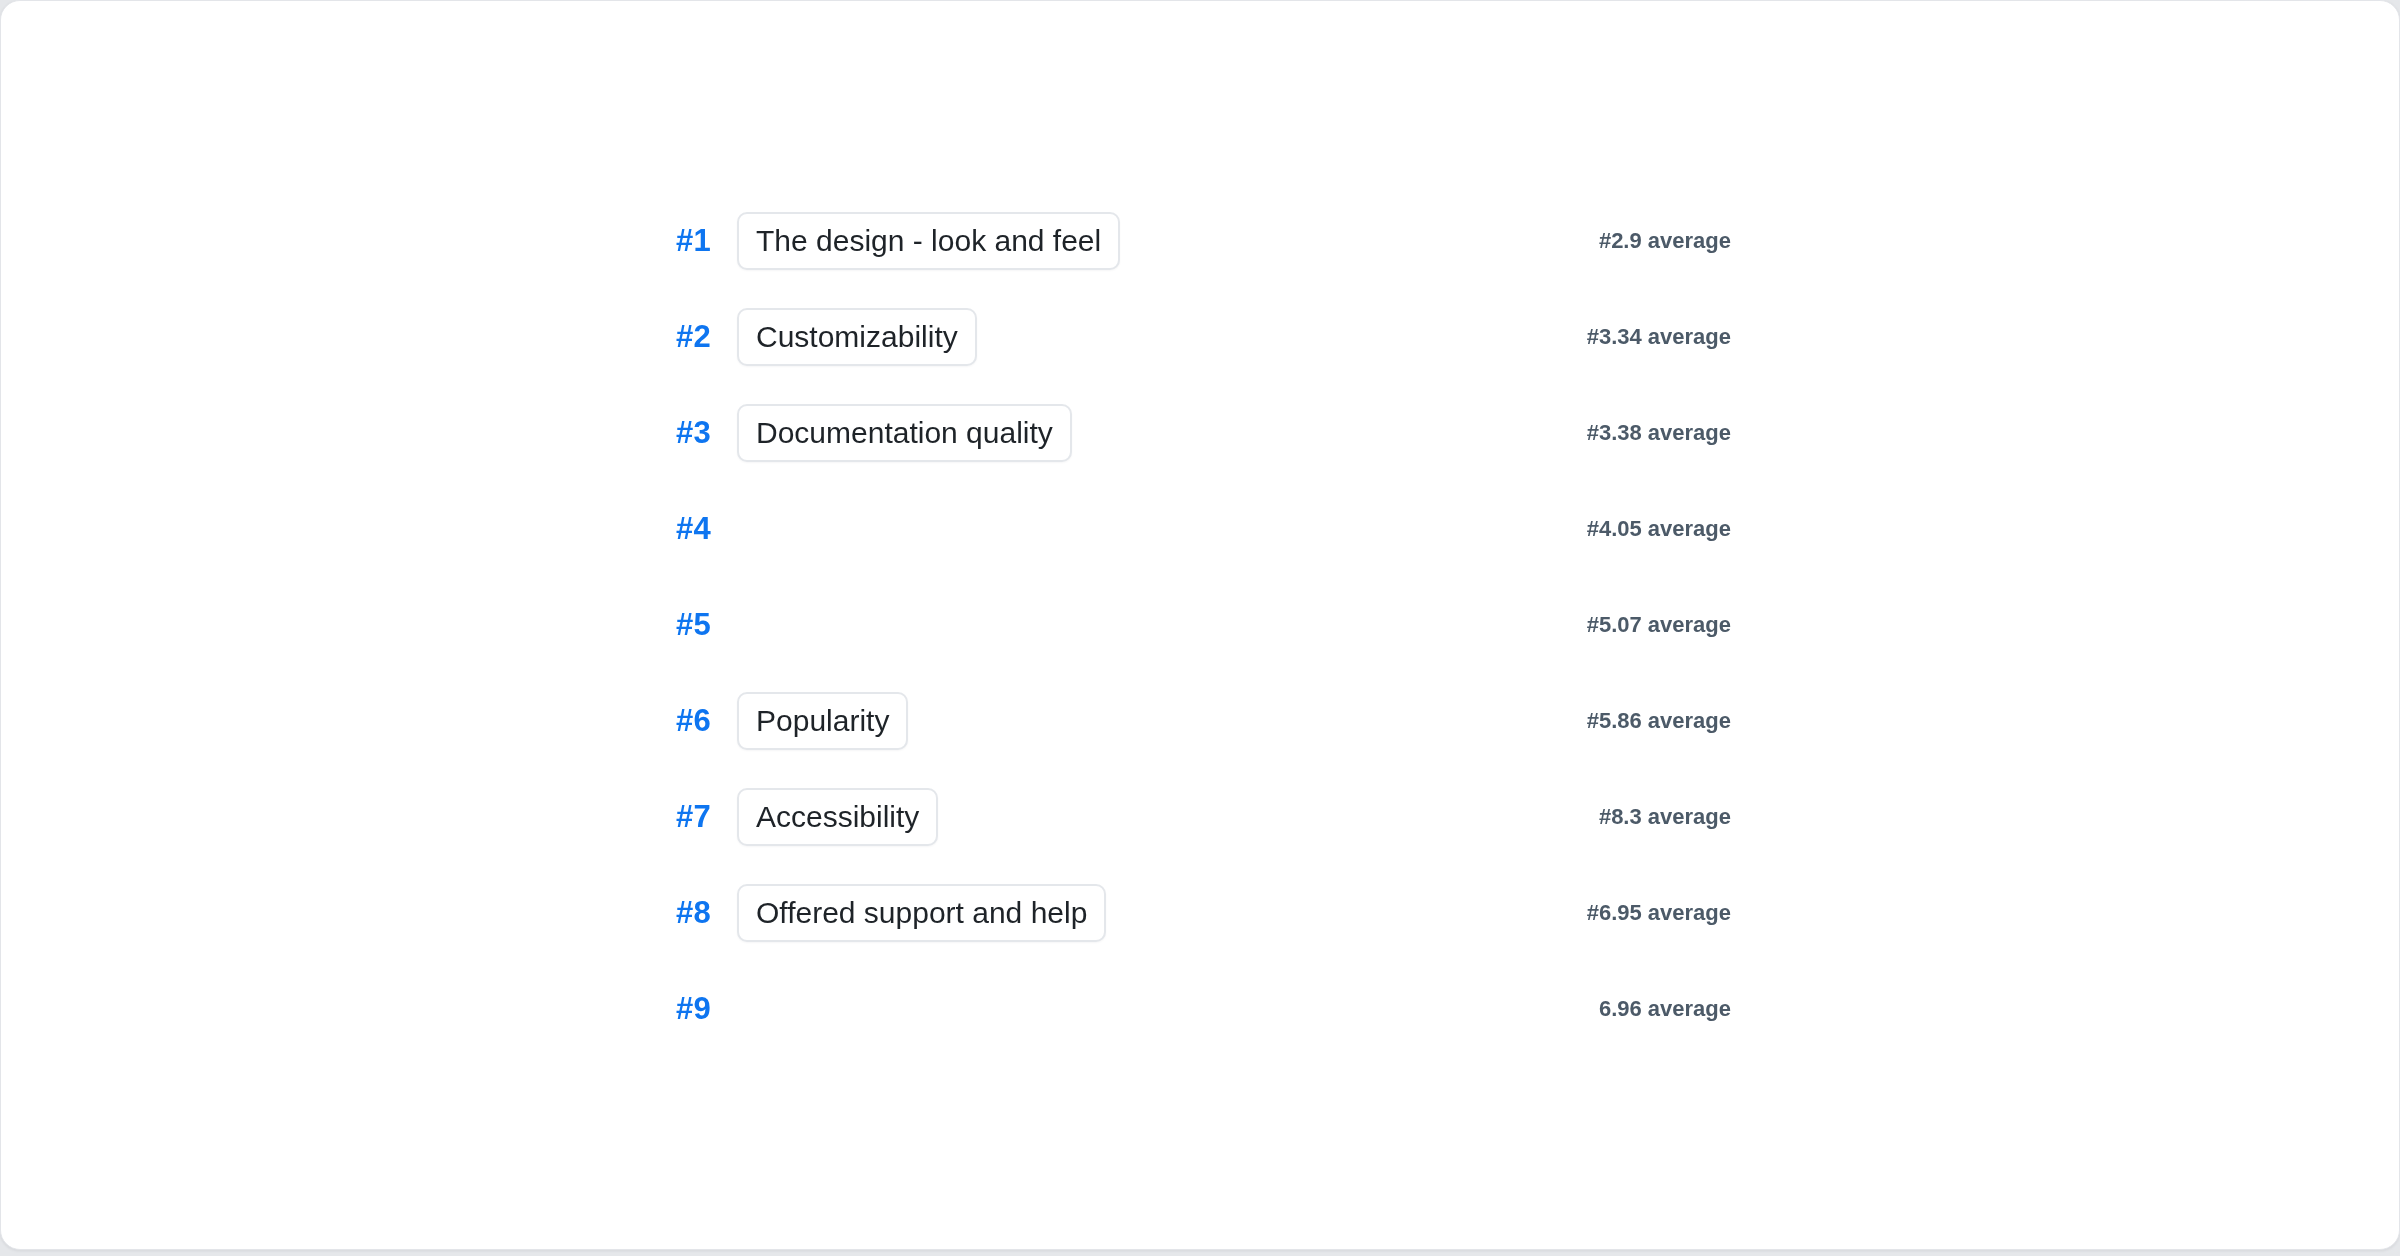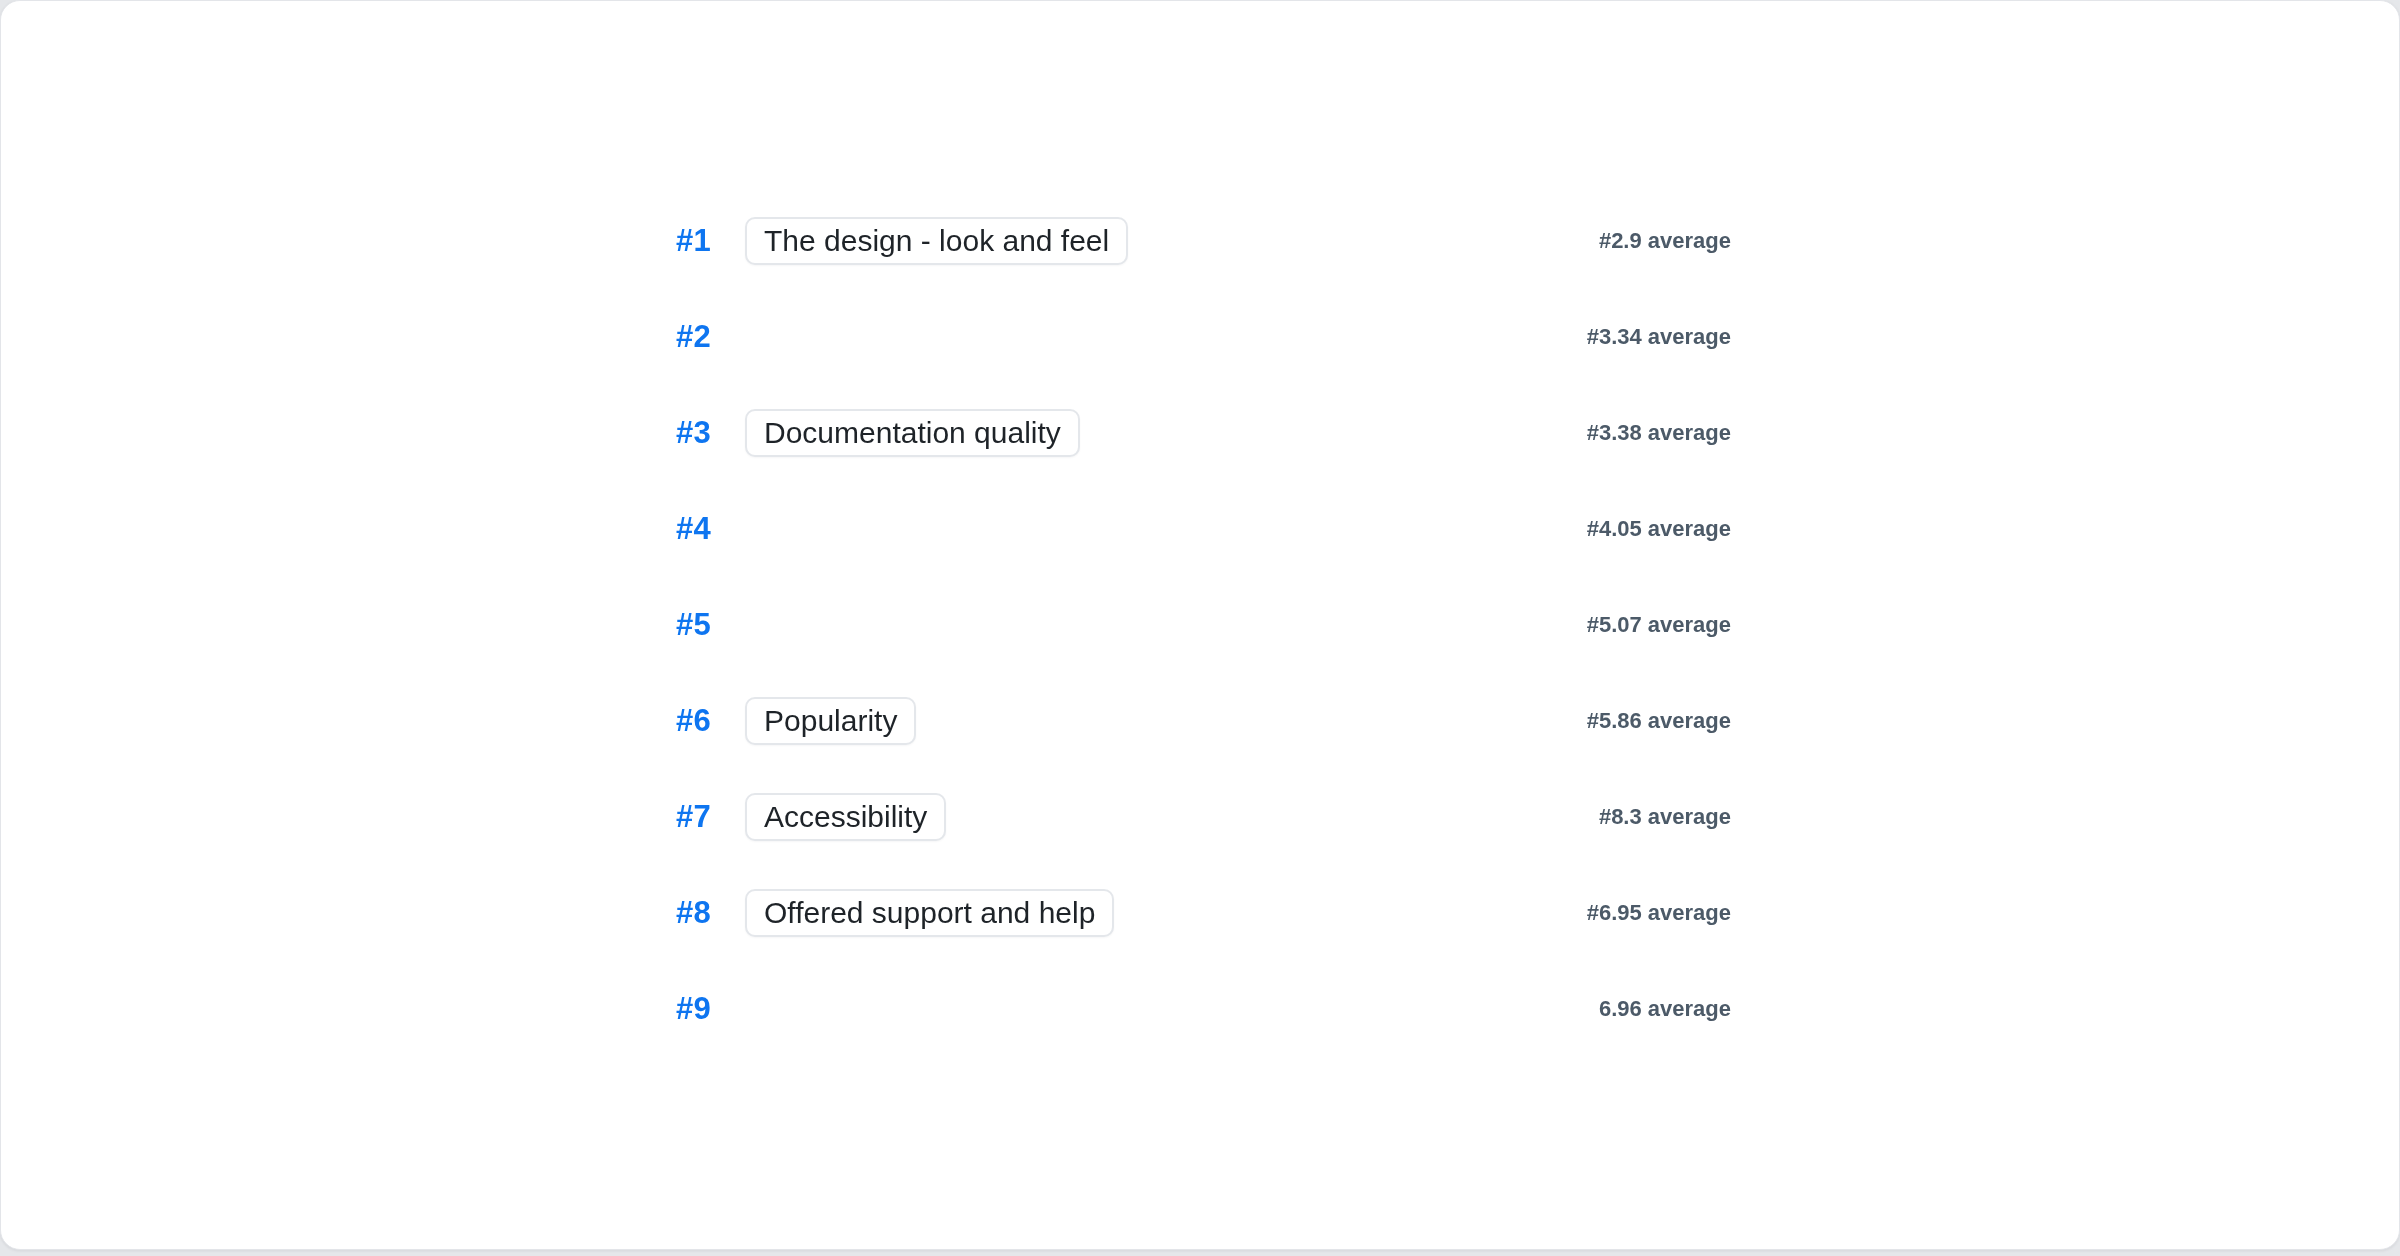--- a/index.html
+++ b/index.html
@@ -40,24 +40,24 @@
   .rank {
     width: 42px;
     text-align: right;
     font-size: 31px;
     font-weight: 700;
     color: #0e75f0;
     letter-spacing: 0.2px;
     flex: none;
   }
   .chip {
-    margin-left: 34px;
+    margin-left: 26px;
     display: inline-flex;
     align-items: center;
-    height: 48px;
+    height: 58px;
     padding: 0 17px;
     background: #ffffff;
     border: 2px solid #e4e7eb;
     border-radius: 10px;
     box-shadow: 0 1px 2px rgba(20,30,40,0.04);
     text-align: right;
   }
   .chip-label {
     font-size: 30px;
     font-weight: 400;
@@ -83,20 +83,23 @@
       <div class="row">
         <span class="rank">#1</span>
         <span class="chip">
             <span class="chip-label">The design - look and feel</span>
           </span>
         <span class="avg">#2.9 average</span>
       </div>
 
       <div class="row">
         <span class="rank">#2</span>
+        <span class="chip">
+            <span class="chip-label">Customizability</span>
+          </span>
         <span class="avg">#3.34 average</span>
       </div>
 
       <div class="row">
         <span class="rank">#3</span>
         <span class="chip">
             <span class="chip-label">Documentation quality</span>
           </span>
         <span class="avg">#3.38 average</span>
       </div>

